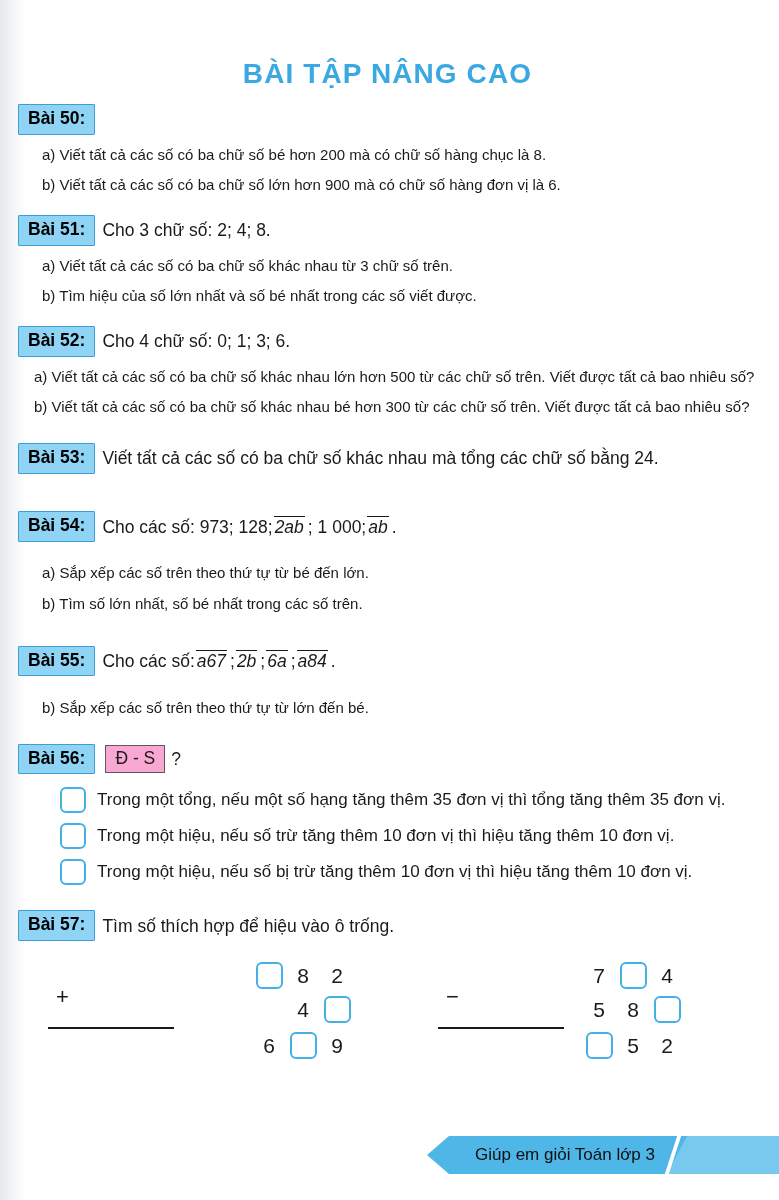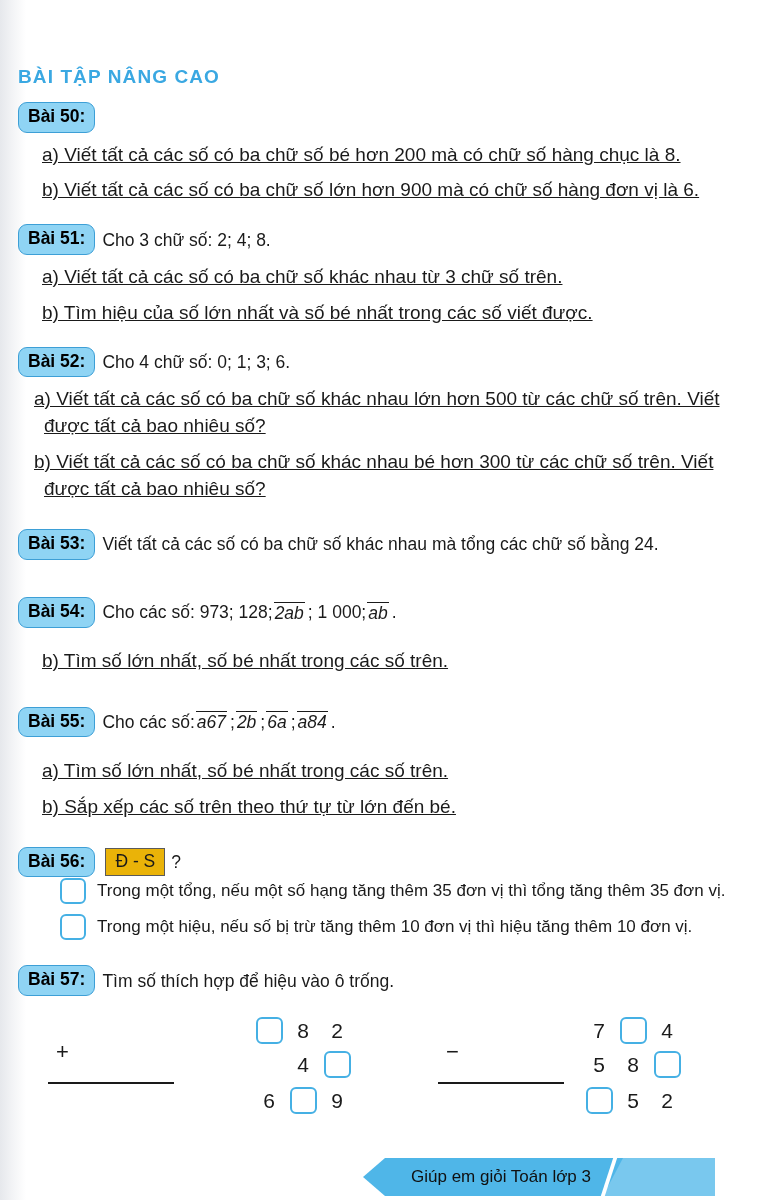--- a/index.html
+++ b/index.html
@@ -28,37 +28,38 @@
   .page {
     position: relative;
     z-index: 1;
     width: 779px;
     height: 1200px;
     padding: 0 22px 0 18px;
   }
 
   
   .title {
+    text-align: center;
     color: #3aa8e2;
     font-weight: bold;
-    font-size: 19px;
+    font-size: 28px;
     letter-spacing: 1.1px;
     padding-top: 54px;
-    margin: 12px 0 14px 0;
+    margin: 4px 0 14px 0;
     font-family: "Liberation Sans", sans-serif;
   }
 
   
   .ex { margin: 0 0 4px 0; }
 
   .badge {
     display: inline-block;
     background: #8fd4f4;
     border: 1.5px solid #3d9fd6;
-    border-radius: 9px;
+    border-radius: 1px;
     color: #000000;
     font-weight: bold;
     font-size: 17.5px;
     line-height: 1;
     padding: 5px 9px 6px 9px;
     vertical-align: middle;
     white-space: nowrap;
   }
 
   .lead {
@@ -68,26 +69,25 @@
     padding: 0;
   }
   .lead .badge { margin-right: 5px; }
   .inline-after {
     font-size: 17.5px;
     vertical-align: middle;
     margin-left: 2px;
   }
 
   .sub {
-    font-size: 19px;
+    font-size: 15px;
     line-height: 1.42;
     margin: 9px 0 0 0;
     padding-left: 26px;
     text-indent: -2px;
-    text-decoration: underline;
   }
   .sub.wrap { padding-left: 26px; text-indent: -10px; }
 
   .gap-sm { height: 6px; }
   .gap-md { height: 12px; }
 
   
   .ovl {
     font-style: italic;
     border-top: 1.4px solid #1a1a1a;
@@ -99,26 +99,26 @@
 
   
   .ds-box {
     display: inline-block;
     border: 1.4px solid #5a5a5a;
     padding: 3px 9px 4px 9px;
     font-size: 17.5px;
     line-height: 1.12;
     vertical-align: middle;
     margin-left: 5px;
-    background: #eab308;
+    background: #f9a8d4;
     white-space: nowrap;
   }
   .qmark { font-size: 17.5px; margin-left: 6px; vertical-align: middle; }
 
-  .cb-list { }
+  .cb-list { margin-top: 12px; }
   .cb-row {
     display: flex;
     align-items: flex-start;
     margin: 0 0 9px 0;
     padding-left: 42px;
   }
   .cb {
     flex: 0 0 auto;
     width: 26px; height: 26px;
     border: 2.4px solid #45b0e4;
@@ -175,22 +175,22 @@
   .calc.right .rule { margin-right: 204px; }
 
   .row-wrap { display: flex; }
   .row-wrap .spacer { flex: 1 1 auto; }
   .digits { display: flex; width: 126px; }
 
   
   .footer {
     position: absolute;
     left: 0;
-    bottom: 16px;
-    width: 715px;
+    bottom: 30px;
+    width: 779px;
     height: 38px;
   }
   .ribbon {
     position: absolute;
     right: 0;
     top: 0;
     height: 38px;
     width: 352px;
     background: #4fb6e8;
     clip-path: polygon(22px 0, 100% 0, 100% 100%, 22px 100%, 0 50%);
@@ -283,46 +283,50 @@
       <span class="badge">Bài 53:</span><span class="inline-after">Viết tất cả các số có ba chữ số khác nhau mà tổng các chữ số bằng 24.</span>
     </div>
   </div>
 
   <div class="gap-md"></div>
 
   <div class="ex">
     <div class="lead">
       <span class="badge">Bài 54:</span><span class="inline-after">Cho các số: 973; 128;</span><span class="inline-after ovl">2ab</span><span class="inline-after">; 1 000;</span><span class="inline-after ovl">ab</span><span class="inline-after">.</span>
     </div>
+    <div class="sub">a) Sắp xếp các số trên theo thứ tự từ bé đến lớn.</div>
     <div class="sub">b) Tìm số lớn nhất, số bé nhất trong các số trên.</div>
   </div>
 
   <div class="gap-sm"></div>
 
   <div class="ex">
     <div class="lead">
       <span class="badge">Bài 55:</span><span class="inline-after">Cho các số:</span><span class="inline-after ovl">a67</span><span class="inline-after">;</span><span class="inline-after ovl">2b</span><span class="inline-after">;</span><span class="inline-after ovl">6a</span><span class="inline-after">;</span><span class="inline-after ovl">a84</span><span class="inline-after">.</span>
     </div>
-    <div class="sub">a) Tìm số lớn nhất, số bé nhất trong các số trên.</div>
     <div class="sub">b) Sắp xếp các số trên theo thứ tự từ lớn đến bé.</div>
   </div>
 
   <div class="gap-md"></div>
 
   <div class="ex">
     <div class="lead">
       <span class="badge">Bài 56:</span><span class="ds-box">Đ - S</span><span class="qmark">?</span>
     </div>
     <div class="cb-list">
       <div class="cb-row">
         <div class="cb"></div>
         <div class="cb-text">Trong một tổng, nếu một số hạng tăng thêm 35 đơn vị thì tổng tăng thêm 35 đơn vị.</div>
       </div>
       <div class="cb-row">
         <div class="cb"></div>
+        <div class="cb-text">Trong một hiệu, nếu số trừ tăng thêm 10 đơn vị thì hiệu tăng thêm 10 đơn vị.</div>
+      </div>
+      <div class="cb-row">
+        <div class="cb"></div>
         <div class="cb-text">Trong một hiệu, nếu số bị trừ tăng thêm 10 đơn vị thì hiệu tăng thêm 10 đơn vị.</div>
       </div>
     </div>
   </div>
 
   <div class="gap-sm"></div>
 
   <div class="ex">
     <div class="lead">
       <span class="badge">Bài 57:</span><span class="inline-after">Tìm số thích hợp để hiệu vào ô trống.</span>

